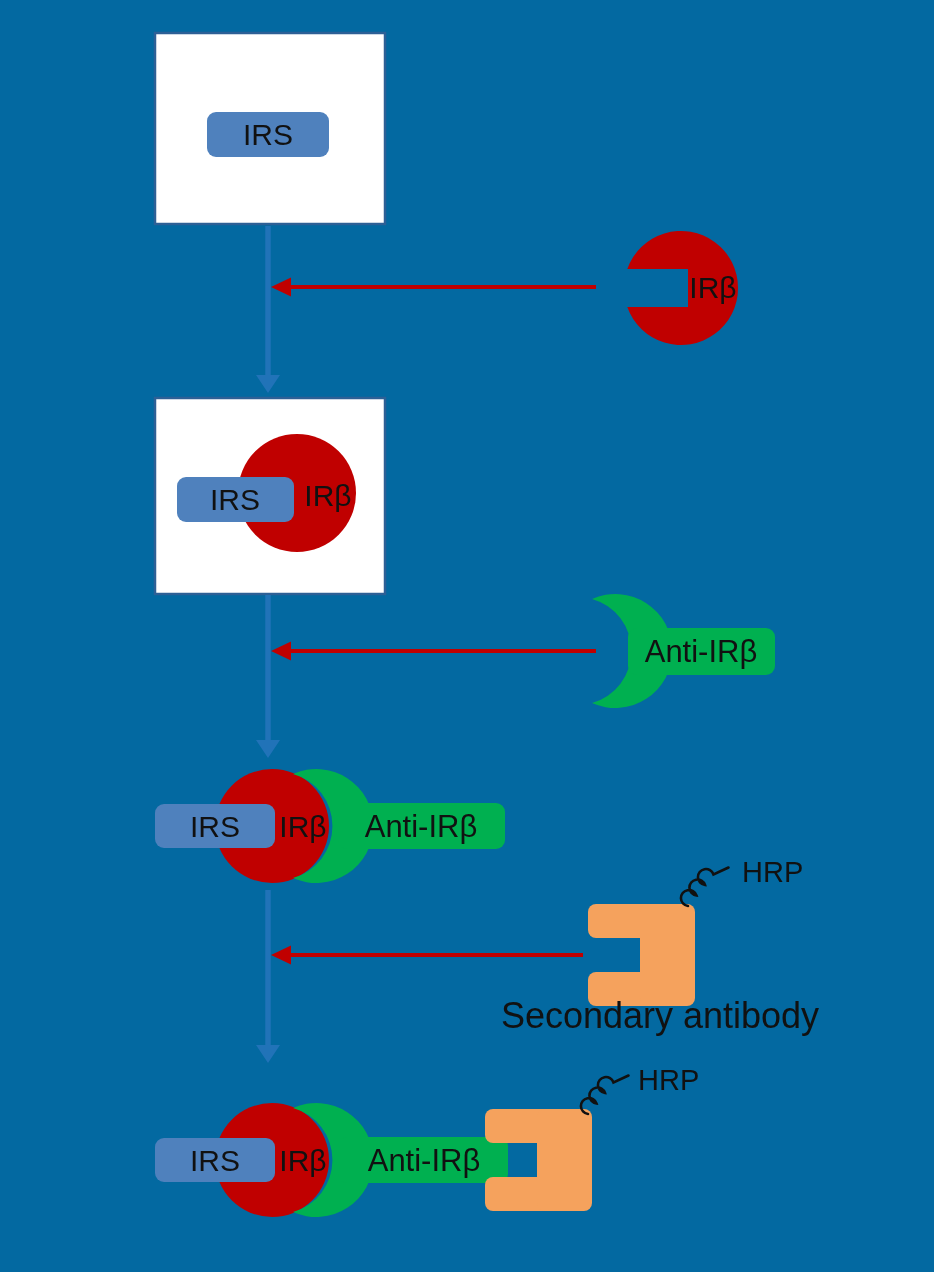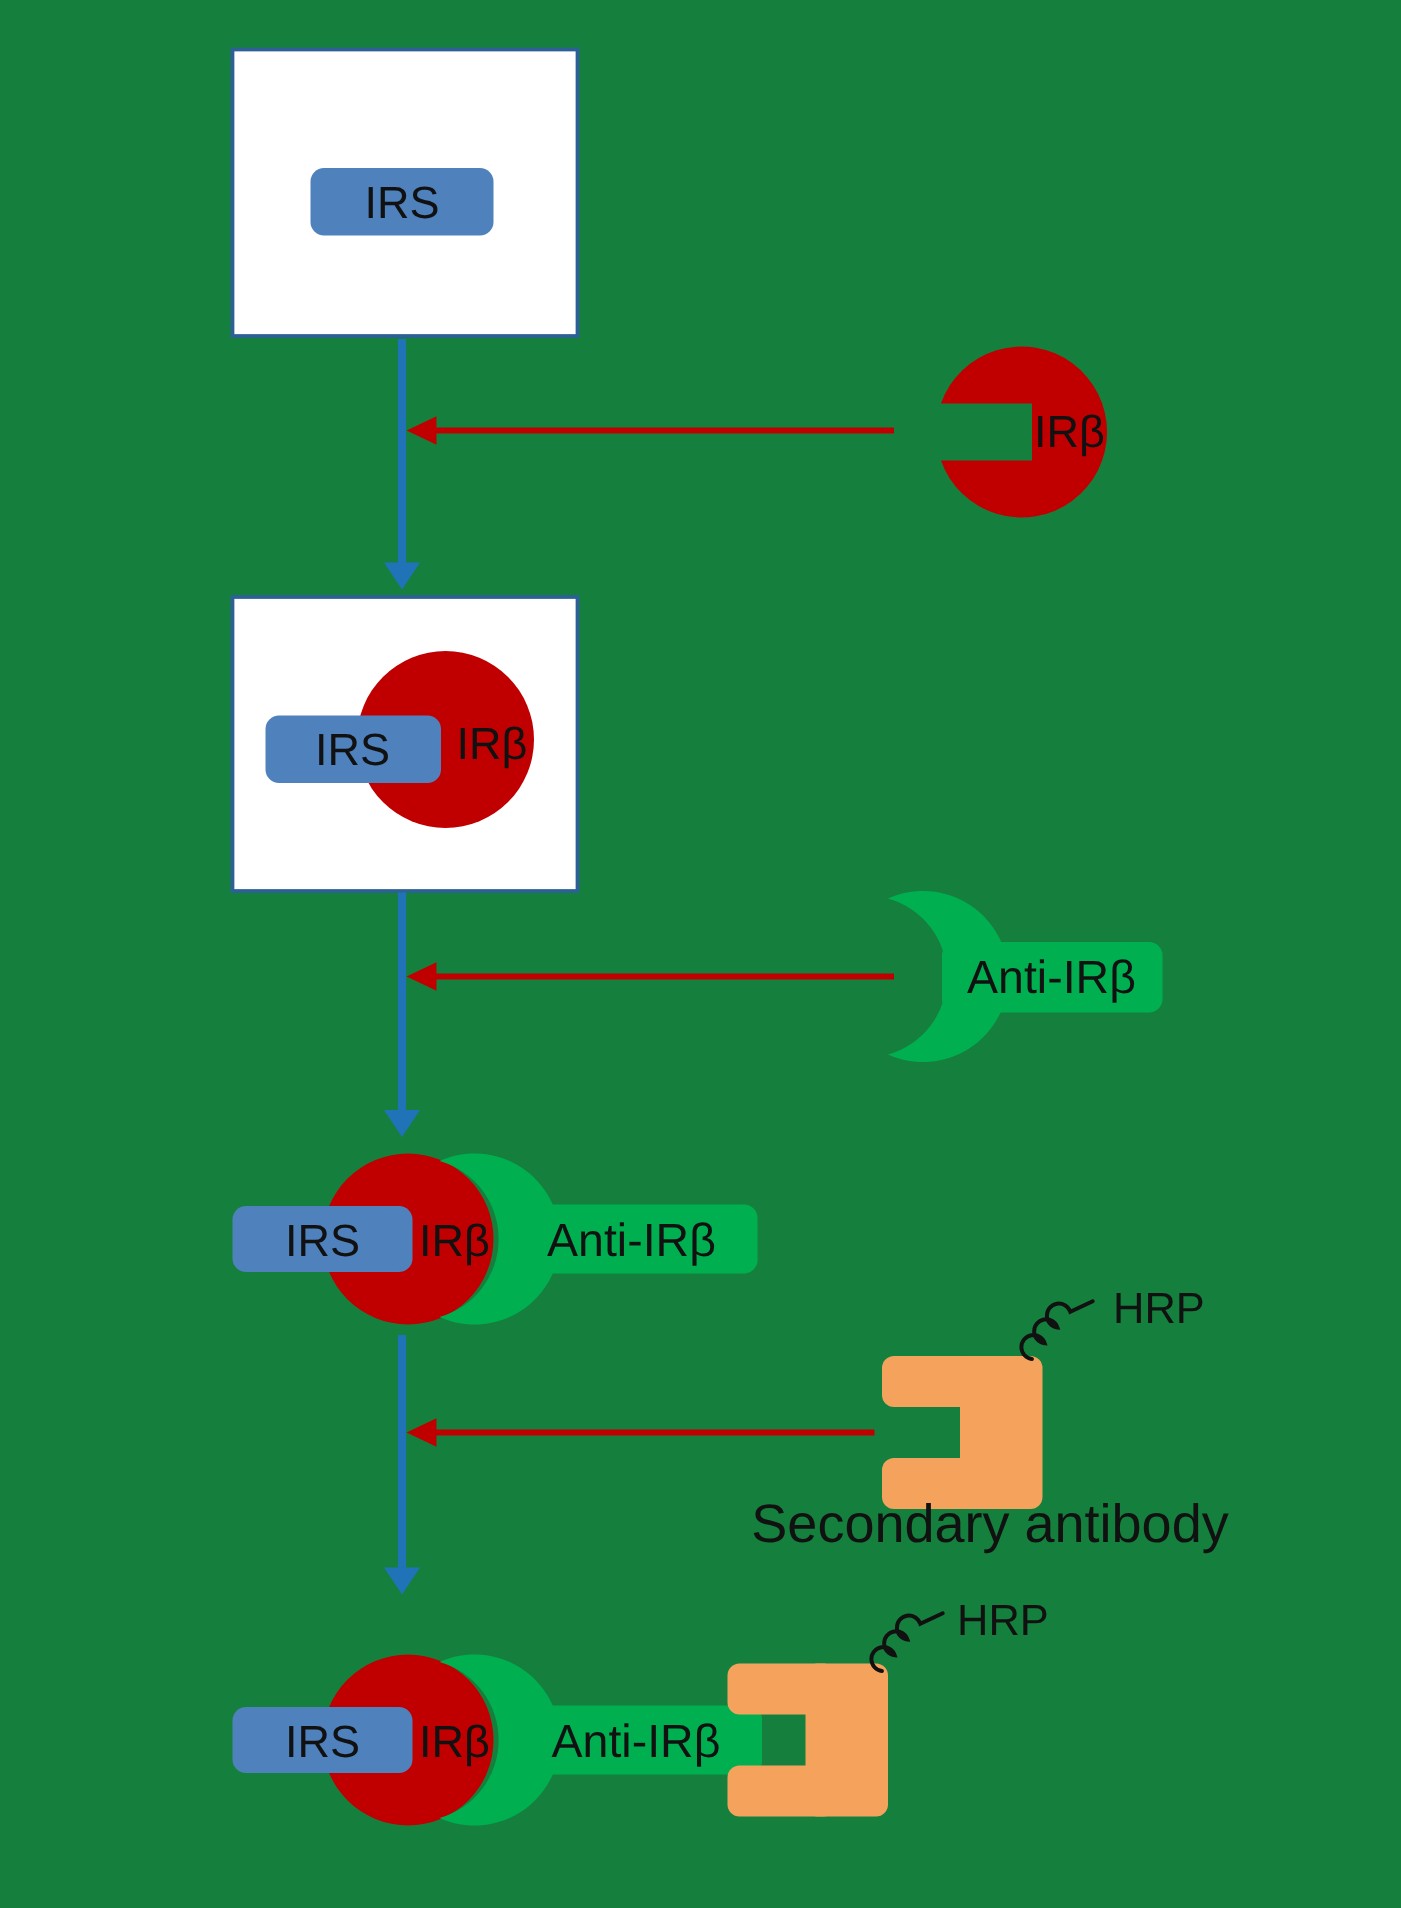--- a/index.html
+++ b/index.html
@@ -6,21 +6,21 @@
   :root{
     --irs-blue:#4f81bd;
     --box-border:#2d6096;
     --arrow-blue:#2173b8;
     --dark-red:#c00000;
     --green:#00b050;
     --orange:#f5a25d;
     --ink:#111111;
   }
   html,body{margin:0;padding:0;background:#ffffff;}
-  .canvas{width:934px;height:1272px;background:#15803d;position:relative;overflow:hidden;}
+  .canvas{width:934px;height:1272px;background:#0369a1;position:relative;overflow:hidden;}
   svg{display:block;}
   text{
     font-family:"Liberation Sans","DejaVu Sans",sans-serif;
     fill:var(--ink);
     font-weight:400;
   }
   .t-mid{text-anchor:middle;}
   .box{fill:#ffffff;stroke:var(--box-border);stroke-width:2.5;}
   .fill-blue{fill:var(--irs-blue);}
   .fill-red{fill:var(--dark-red);}

